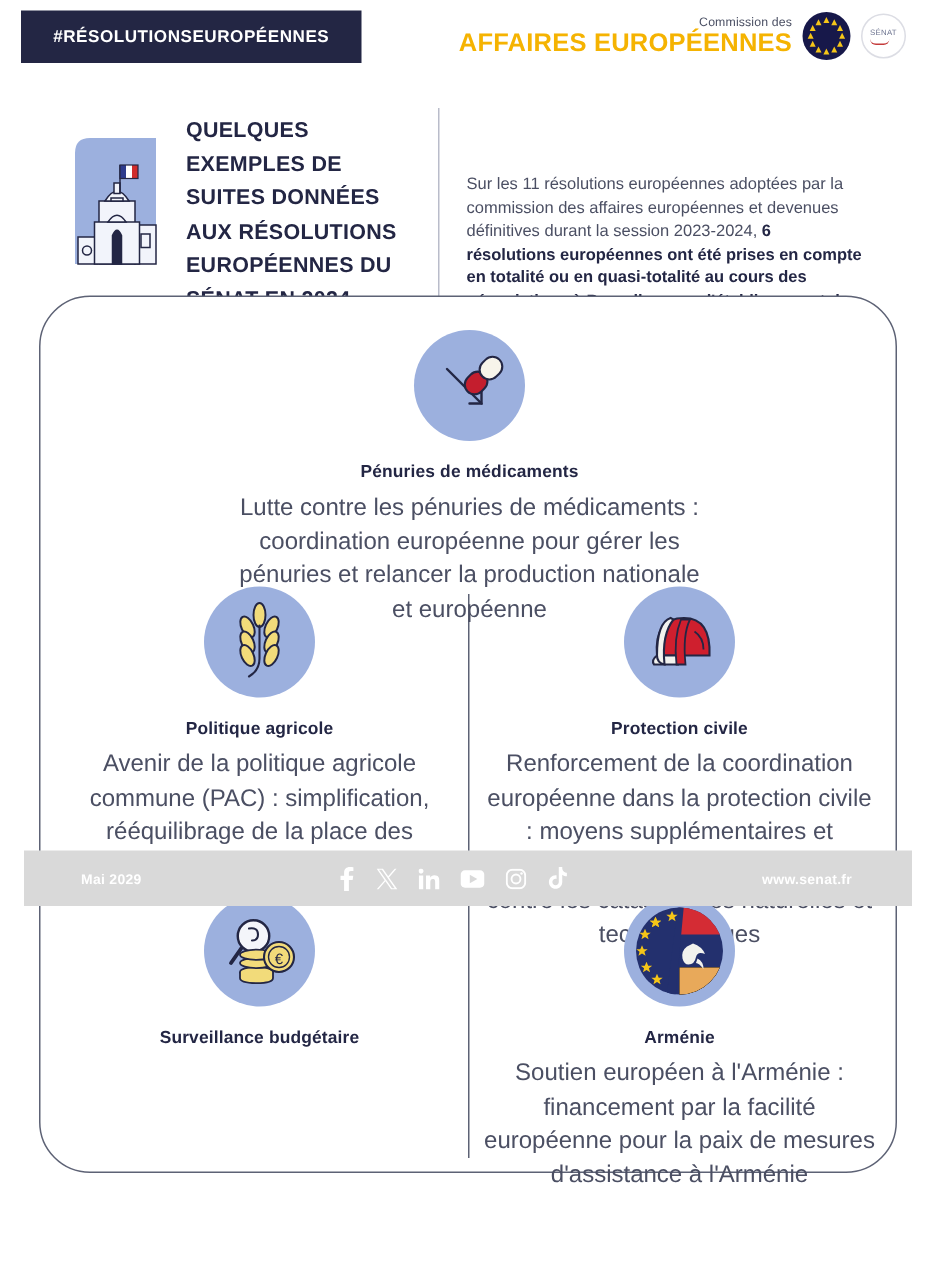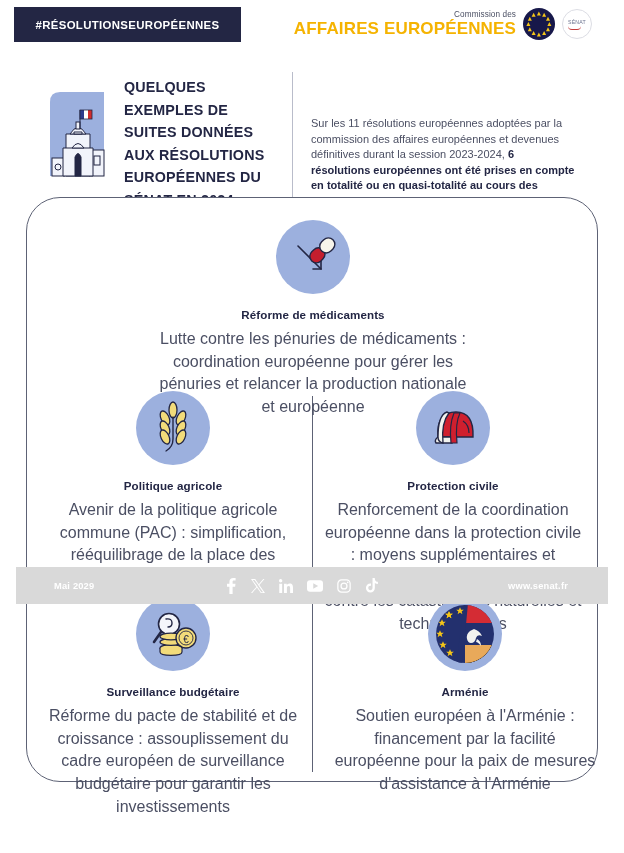--- a/index.html
+++ b/index.html
@@ -17,21 +17,21 @@
     position: absolute; left: 14px; top: 7px;
     width: 227px; height: 35px;
     background: #232644;
     display: flex; align-items: center; justify-content: center;
   }
   .hashtag-banner .txt {
     color: #ffffff; font-size: 11.4px; font-weight: bold;
     letter-spacing: .35px;
   }
   .brand {
-    position: absolute; right: 32px; top: 8px;
+    position: absolute; right: 20px; top: 8px;
     display: flex; align-items: center; gap: 7px;
   }
   .brand-text { text-align: right; line-height: 1.12; }
   .brand-text .l1 { font-size: 8.2px; color: #4a4f63; letter-spacing:.1px; }
   .brand-text .l2 { font-size: 17px; color: #f5b301; font-weight: bold; letter-spacing:.15px; }
   .eu-flag {
     width: 32px; height: 32px; border-radius: 50%;
     background: #17184a; position: relative; flex: none;
   }
   .eu-flag i {
@@ -96,21 +96,21 @@
   .card-title {
     font-size: 11.6px; font-weight: bold; color:#232644;
     margin-bottom: 7px; letter-spacing:.1px;
   }
   .card-desc { font-size: 16px; line-height: 1.42; color:#4b4f63; }
 
   .card-a { left: 131px; top: 22px; width: 310px; }
   .card-b { left: 15px; top: 193px; width: 262px; }
   .card-c { left: 295px; top: 193px; width: 262px; }
   .card-d { left: 15px; top: 399px; width: 262px; }
-  .card-e { left: 295px; top: 399px; width: 262px; margin-left: 12px; }
+  .card-e { left: 295px; top: 399px; width: 262px; }
 
   
   .footer {
     position: absolute; left: 16px; bottom: 14px;
     width: 592px; height: 37px;
     background: #d9d9d9;
     display: flex; align-items: center;
   }
   .footer .date { color:#fff; font-size: 9.3px; font-weight:bold; margin-left: 38px; letter-spacing:.2px;}
   .footer .socials { flex: 1; display:flex; align-items:center; justify-content:center; gap: 14px; }
@@ -199,21 +199,21 @@
           <g stroke="#232644" stroke-width="1.6" fill="none" stroke-linecap="round">
             <line x1="22" y1="26" x2="45" y2="49"></line>
             <path d="M37 49 h8 v-8"></path>
           </g>
           <g transform="rotate(-45 46 30)">
             <rect x="31" y="24" width="16" height="13" rx="6.5" fill="#c41e2e" stroke="#232644" stroke-width="1.4"></rect>
             <rect x="45" y="24" width="16" height="13" rx="6.5" fill="#f7f4ea" stroke="#232644" stroke-width="1.4"></rect>
           </g>
         </svg>
       </div>
-      <div class="card-title">Réforme de médicaments</div>
+      <div class="card-title">Pénuries de médicaments</div>
       <div class="card-desc">Lutte contre les pénuries de médicaments : coordination européenne pour gérer les pénuries et relancer la production nationale et européenne</div>
     </div>
 
     <div class="card card-b">
       <div class="card-icon">
         <svg width="74" height="74" viewBox="0 0 74 74">
           <g fill="#f2db7a" stroke="#232644" stroke-width="1.3">
             <ellipse cx="37" cy="19" rx="4" ry="8"></ellipse>
             <ellipse cx="29" cy="27" rx="4" ry="7.5" transform="rotate(-25 29 27)"></ellipse>
             <ellipse cx="45" cy="27" rx="4" ry="7.5" transform="rotate(25 45 27)"></ellipse>
@@ -254,21 +254,20 @@
             <path d="M24 51 v4 q0 3.4 11 3.4 q11 0 11 -3.4 v-4"></path>
             <ellipse cx="35" cy="45" rx="11" ry="3.4"></ellipse>
             <ellipse cx="35" cy="39.5" rx="11" ry="3.4"></ellipse>
           </g>
           <circle cx="50" cy="41" r="10" fill="#f2db7a" stroke="#232644" stroke-width="1.4"></circle>
           <circle cx="50" cy="41" r="7" fill="none" stroke="#232644" stroke-width=".9"></circle>
           <text x="50" y="45.5" font-size="10" font-family="'Liberation Sans',sans-serif" fill="#232644" text-anchor="middle">€</text>
         </svg>
       </div>
       <div class="card-title">Surveillance budgétaire</div>
-      <div class="card-desc">Réforme du pacte de stabilité et de croissance : assouplissement du cadre européen de surveillance budgétaire pour garantir les investissements</div>
     </div>
 
     <div class="card card-e">
       <div class="card-icon" id="armenia-icon">
         <svg width="74" height="74" viewBox="0 0 74 74">
           <defs>
               <clipPath id="cc">
                 <circle cx="37" cy="37" r="29"></circle>
               </clipPath>
             </defs>

